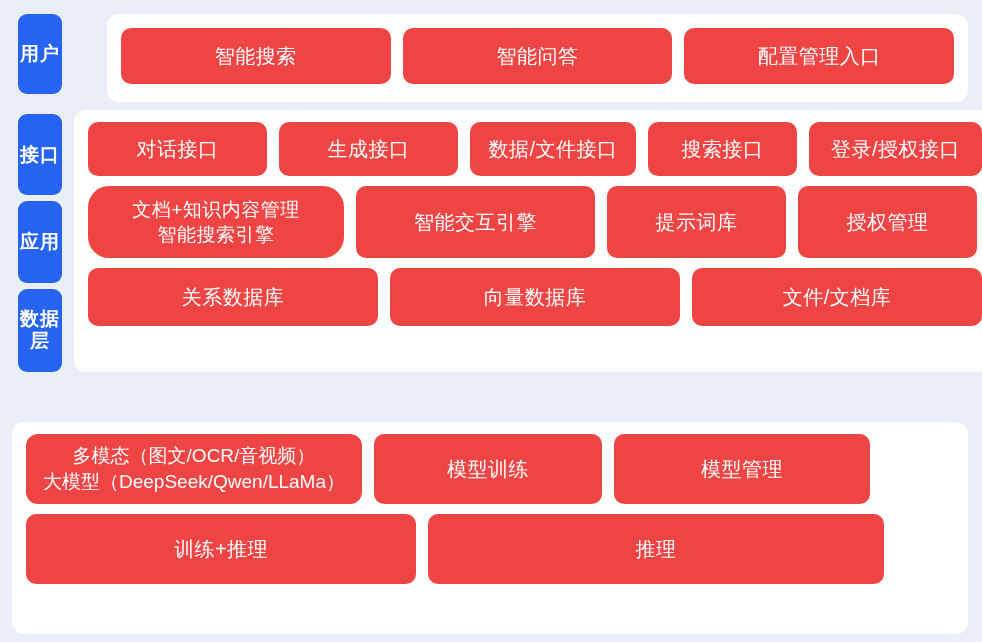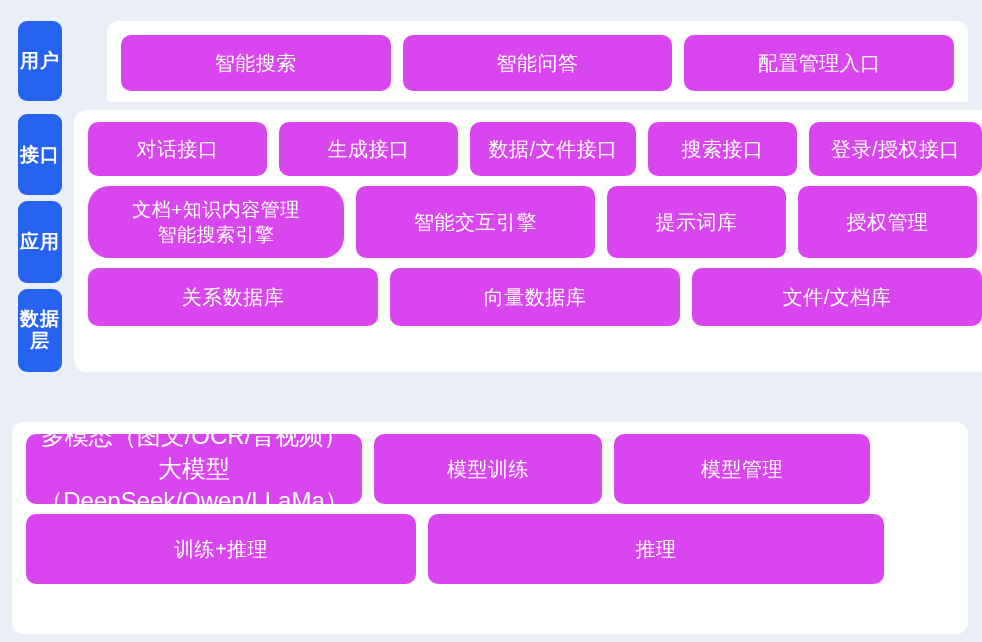--- a/index.html
+++ b/index.html
@@ -24,21 +24,21 @@
 
   
   .band {
     position: absolute;
     left: 0;
     width: 982px;
     background: #e9eef7;
     display: flex;
     align-items: stretch;
   }
-  .band-user   { top: 11px;   height: 108px; gap: 33px; }
+  .band-user   { top: 4px;   height: 108px; gap: 33px; }
   .band-mid    { top: 102px; height: 278px; }
   .band-bottom { top: 414px; height: 228px; }
 
   
   .tagcol {
     width: 62px;
     flex: 0 0 62px;
     display: flex;
     flex-direction: column;
     justify-content: flex-start;
@@ -91,21 +91,21 @@
   .band-user .panel { margin-top: 10px; margin-bottom: 10px; padding: 14px; }
 
   .row {
     display: flex;
     gap: 12px;
     align-items: stretch;
   }
 
   
   .box {
-    background: #d946ef;
+    background: #ef4444;
     color: #ffffff;
     border-radius: 10px;
     display: flex;
     align-items: center;
     justify-content: center;
     text-align: center;
     font-size: 20px;
     font-weight: 400;
     letter-spacing: 0.5px;
     line-height: 1.3;
@@ -130,23 +130,24 @@
   .w-228 { flex: 0 0 228px; }
   .w-390 { flex: 0 0 390px; }
   .w-456 { flex: 0 0 456px; }
 
   .box-multiline {
     font-size: 19px;
     line-height: 1.34;
     border-radius: 21px;
   }
   .box-found-llm {
-    font-size: 24px;
+    font-size: 19px;
     line-height: 1.36;
     letter-spacing: 0;
+    border-radius: 12px;
   }
 </style>
 </head>
 <body>
 
 <div class="diagram">
 
   <div class="band band-user">
     <div class="tagcol">
       <div class="tag tag-user">用户</div>

